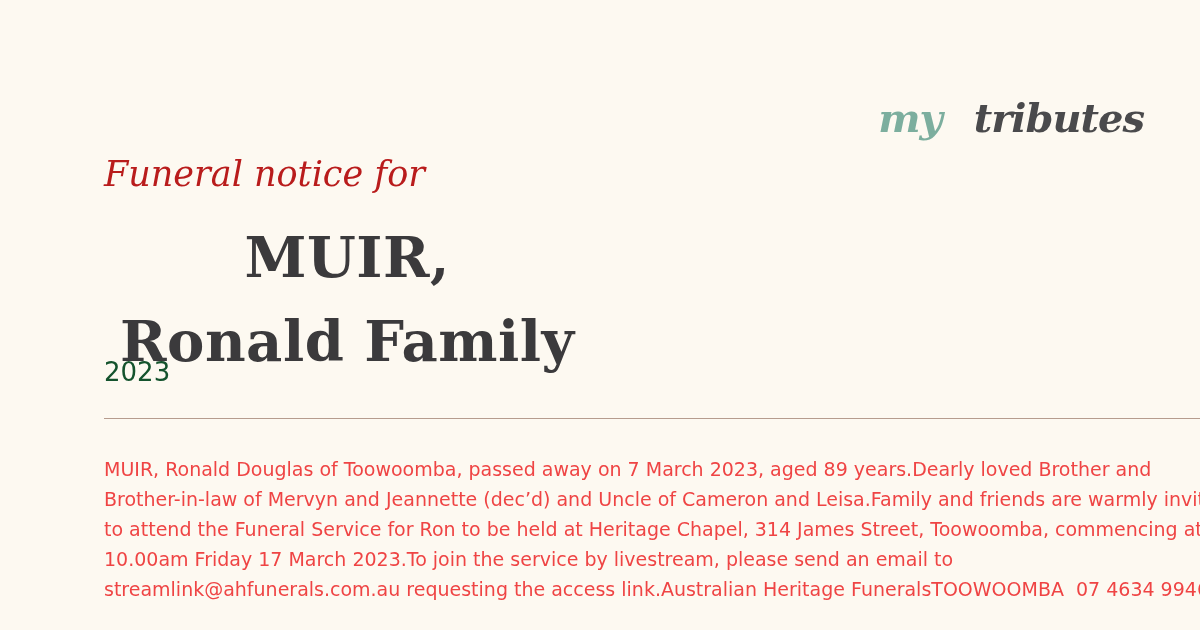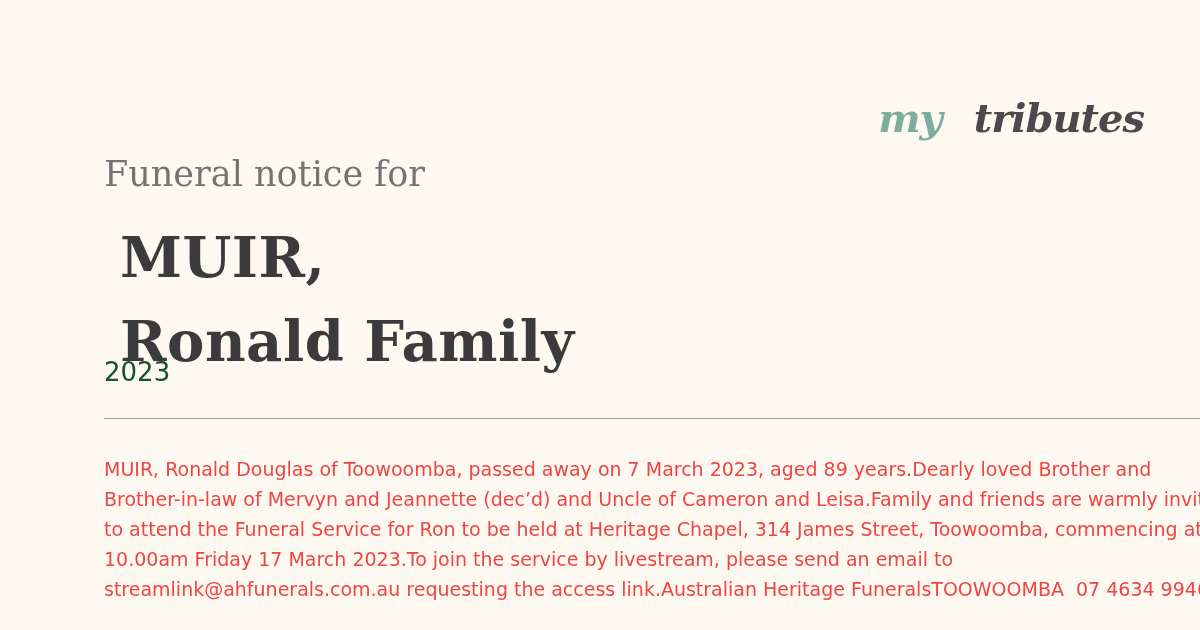--- a/index.html
+++ b/index.html
@@ -28,33 +28,35 @@
     line-height: 1.2;
     white-space: nowrap;
   }
   .logo-my { color: #7cae9e; }
   .logo-tributes { color: #4a4a4c; }
   .kicker {
     position: absolute;
     top: 90px;
     left: 40px;
     font-family: "DejaVu Serif", serif;
+    font-style: italic;
     font-size: 35px;
-    color: #737373;
+    color: #b91c1c;
   }
   .name {
     position: absolute;
     top: 143px;
     left: 40px;
     font-family: "DejaVu Serif", serif;
     font-weight: bold;
     font-size: 56px;
     line-height: 68px;
     letter-spacing: 0.5px;
     color: #3b3a3c;
+    text-align: center;
   }
   .name-line { display: block; }
   .year {
     position: absolute;
     top: 293px;
     left: 40px;
     font-family: "DejaVu Sans", sans-serif;
     font-size: 26px;
     color: #14532d;
   }

